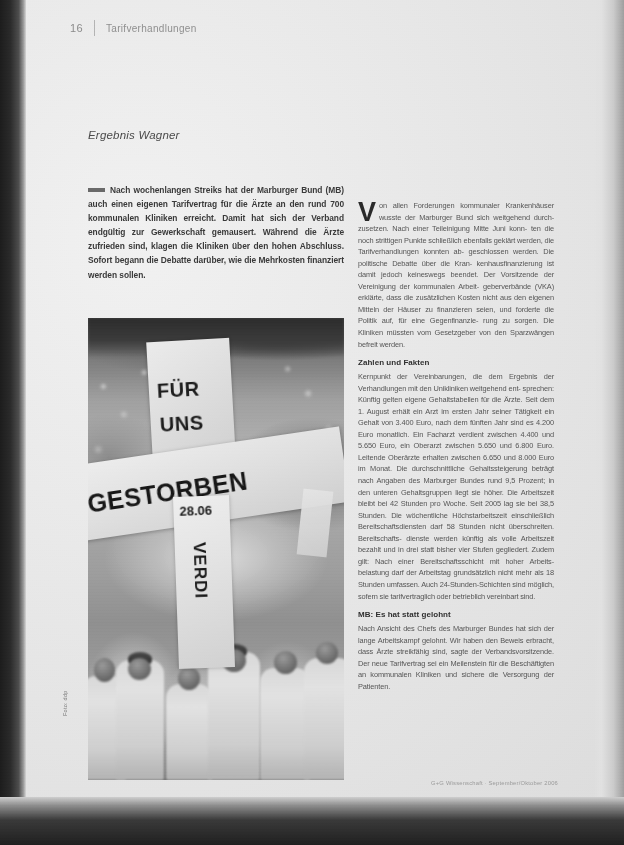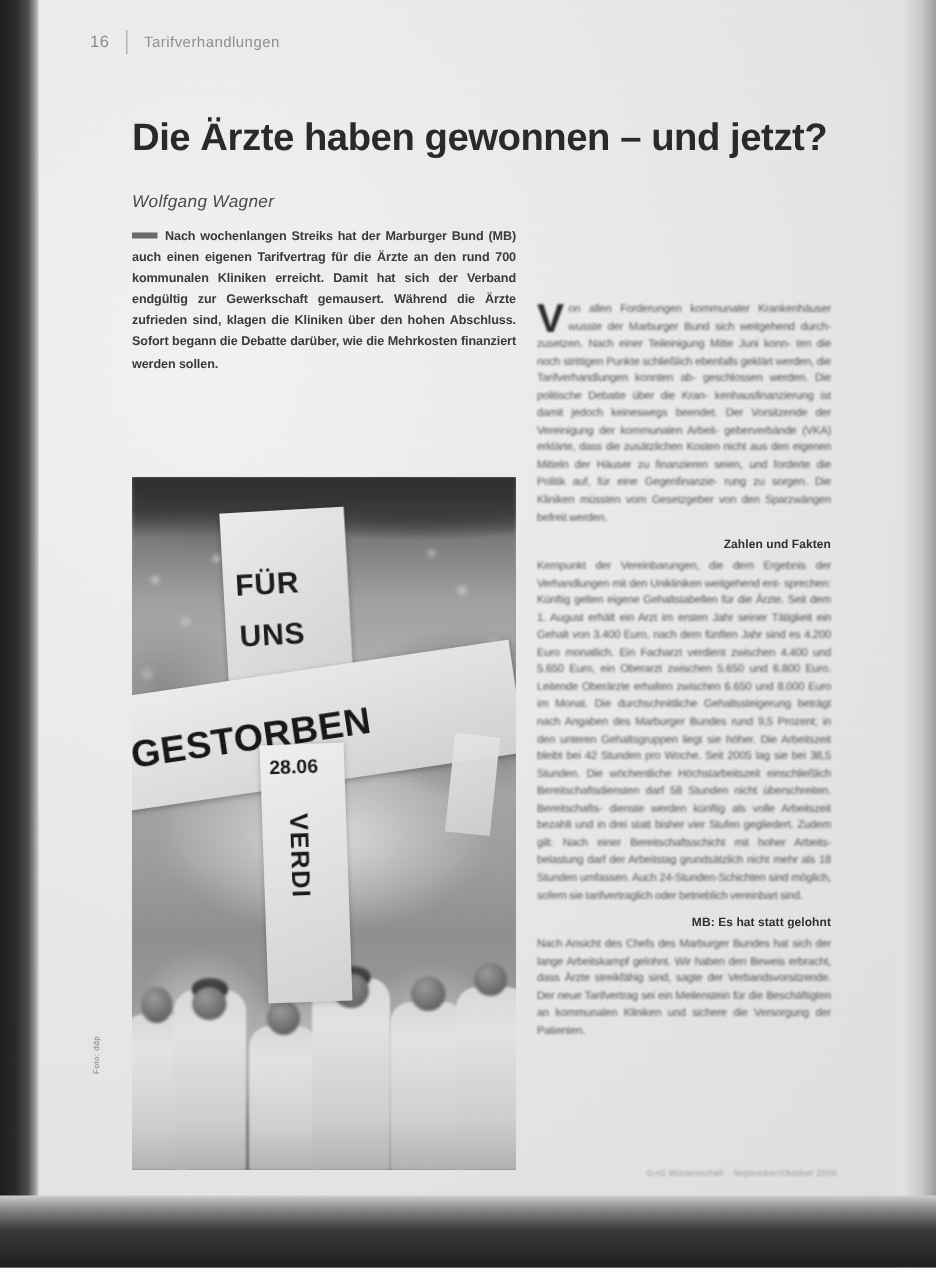--- a/index.html
+++ b/index.html
@@ -58,21 +58,21 @@
     height: 800px;
     background: #e9e9e9;
     background-image:
       radial-gradient(ellipse at 20% 30%, #f2f2f2 0%, #e6e6e6 60%, #dedede 100%);
     z-index: 2;
   }
 
   
   .runhead {
     position: absolute;
-    left: 38px;
+    left: 48px;
     top: 18px;
     display: flex;
     align-items: center;
     height: 20px;
   }
   .folio {
     font-size: 11px;
     color: #8c8c8c;
     letter-spacing: 0.4px;
     filter: blur(0.35px);
@@ -111,21 +111,21 @@
     font-style: italic;
     color: #4b4b4b;
     letter-spacing: 0.2px;
     filter: blur(0.4px);
   }
 
   
   .col-left {
     position: absolute;
     left: 66px;
-    top: 150px;
+    top: 183px;
     width: 256px;
   }
   .col-right {
     position: absolute;
     left: 336px;
     top: 200px;
     width: 196px;
   }
 
   
@@ -362,21 +362,20 @@
     letter-spacing: -0.12px;
     word-spacing: -0.2px;
   }
   .subhead {
     font-size: 8px;
     font-weight: bold;
     color: #303030;
     margin: 4px 0 4px 0;
     filter: blur(0.42px);
     letter-spacing: 0.05px;
-    text-align: right;
   }
 
   .footer-line {
     position: absolute;
     left: 336px;
     top: 780px;
     width: 200px;
     text-align: right;
     font-size: 5.8px;
     color: #9b9b9b;
@@ -402,22 +401,21 @@
 <div id="scan">
 
   <div class="page">
 
     <div class="runhead">
       <span class="folio">16</span>
       <span class="runhead-rule"></span>
       <span class="runhead-label">Tarifverhandlungen</span>
     </div>
 
-    <div class="headline">Die Ärzte haben gewonnen – und jetzt?</div>
-    <div class="byline">Wolfgang Wagner</div>
+    <div class="byline">Ergebnis Wagner</div>
 
     <div class="col-left">
       <div class="lead">
         <span class="lead-bullet"></span><span>Nach wochenlangen Streiks hat der Marburger Bund (MB) auch einen eigenen Tarifvertrag für die Ärzte an den rund 700 kommunalen Kliniken erreicht. Damit hat sich der Verband endgültig zur Gewerkschaft gemausert. Während die Ärzte zufrieden sind, klagen die Kliniken über den hohen Abschluss. Sofort begann die Debatte darüber, wie die Mehrkosten finanziert werden sollen.</span>
       </div>
     </div>
 
     <div class="photo-wrap">
       <div class="photo"></div>
       <div class="photo-topband"></div>

